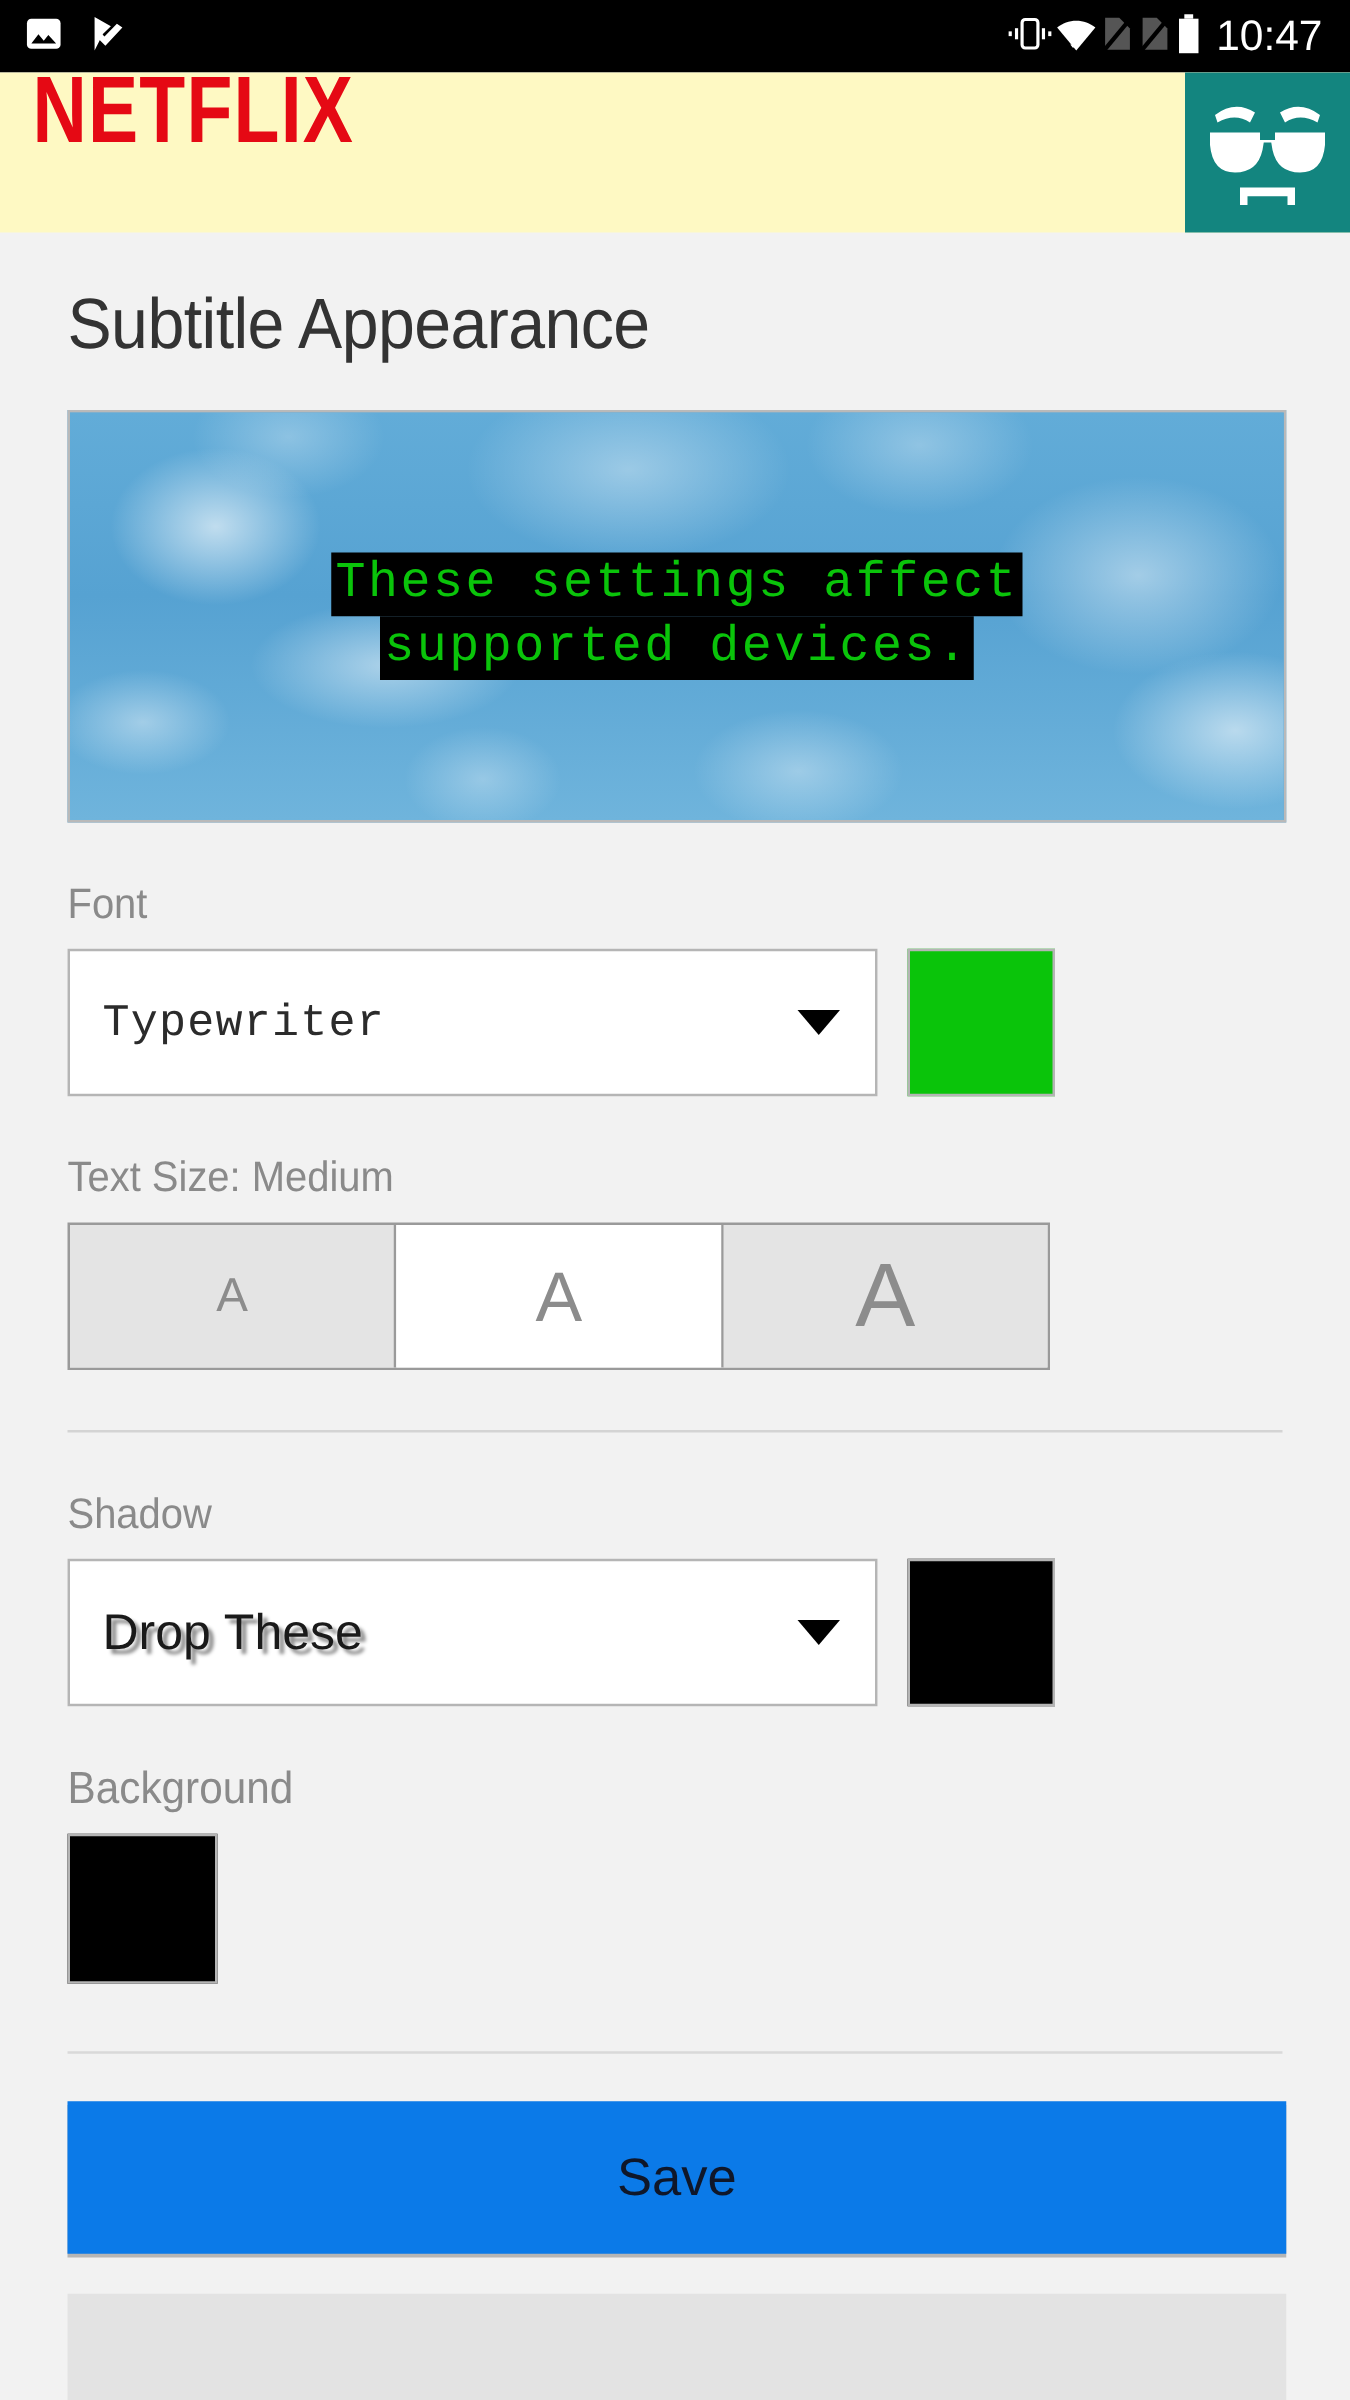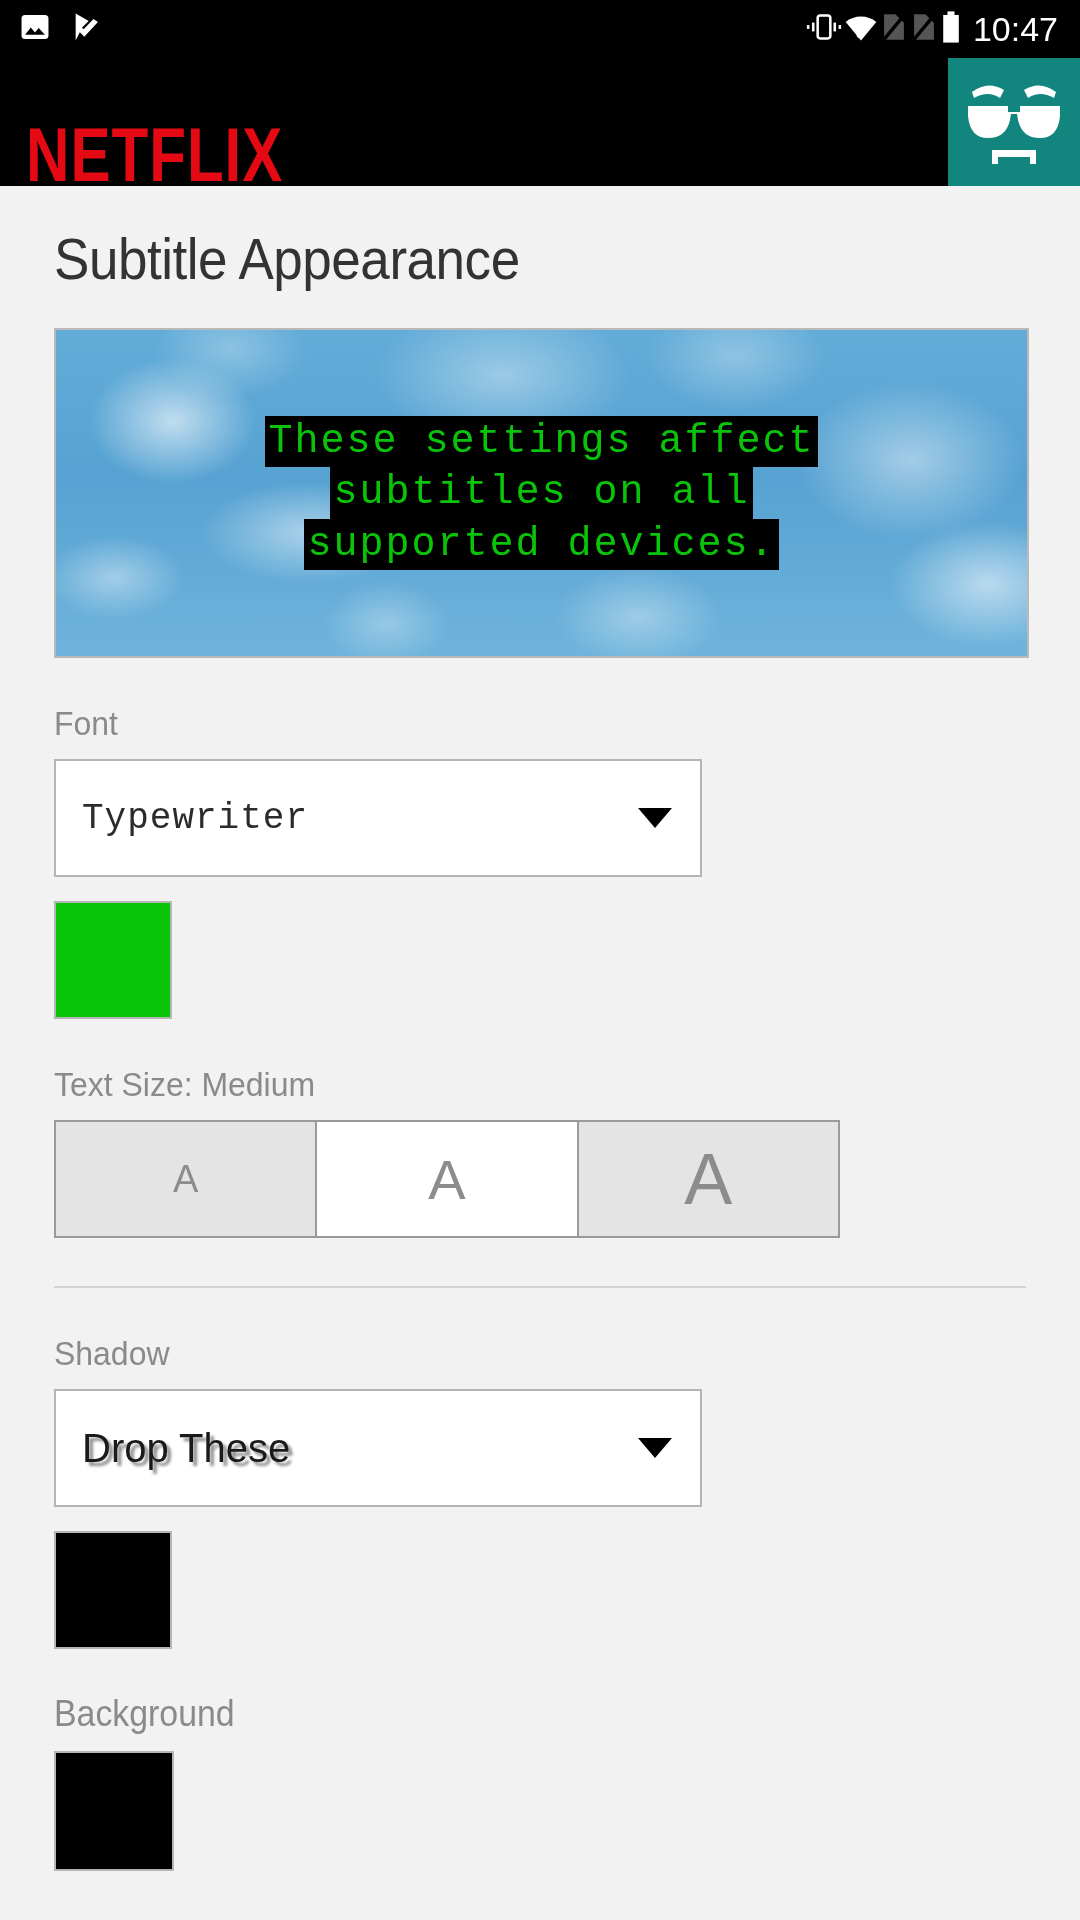--- a/index.html
+++ b/index.html
@@ -28,23 +28,23 @@
     font-size: 34px;
     font-family: "Liberation Sans", sans-serif;
     letter-spacing: 0px;
     margin-left: 10px;
     line-height: 1;
   }
 
   
   .app-header {
     height: 128px;
-    background: #000000;
-    display: flex;
-    align-items: flex-end;
+    background: #fef9c3;
+    display: flex;
+    align-items: flex-start;
     position: relative;
   }
   .netflix-logo {
     color: #E50914;
     font-family: "Liberation Sans", sans-serif;
     font-weight: bold;
     font-size: 62px;
     letter-spacing: 1px;
     margin-left: 26px;
     transform: scaleY(1.22) scaleX(0.97);
@@ -131,21 +131,20 @@
     font-family: "Liberation Sans", sans-serif;
     margin-top: 46px;
     margin-bottom: 16px;
     transform: scaleX(0.94);
     transform-origin: left center;
   }
   .row {
     display: flex;
     align-items: stretch;
     gap: 24px;
-    flex-direction: column;
   }
   .select-box {
     width: 648px;
     height: 118px;
     background: #ffffff;
     border: 2px solid #b5b5b5;
     display: flex;
     align-items: center;
     padding: 0 26px;
     position: relative;
@@ -350,21 +349,20 @@
 </div>
 
 <div class="content">
 
   <div class="page-title">Subtitle Appearance</div>
 
   <div class="preview-wrap">
     <div class="preview-sky"></div>
     <div class="preview-caption">
       <div class="cap-line">These settings affect</div>
-      <div class="cap-line">subtitles on all</div>
       <div class="cap-line">supported devices.</div>
     </div>
   </div>
 
   <div class="field-label">Font</div>
   <div class="row">
     <div class="select-box">
       <span class="select-value mono">Typewriter</span>
       <span class="caret"></span>
     </div>

